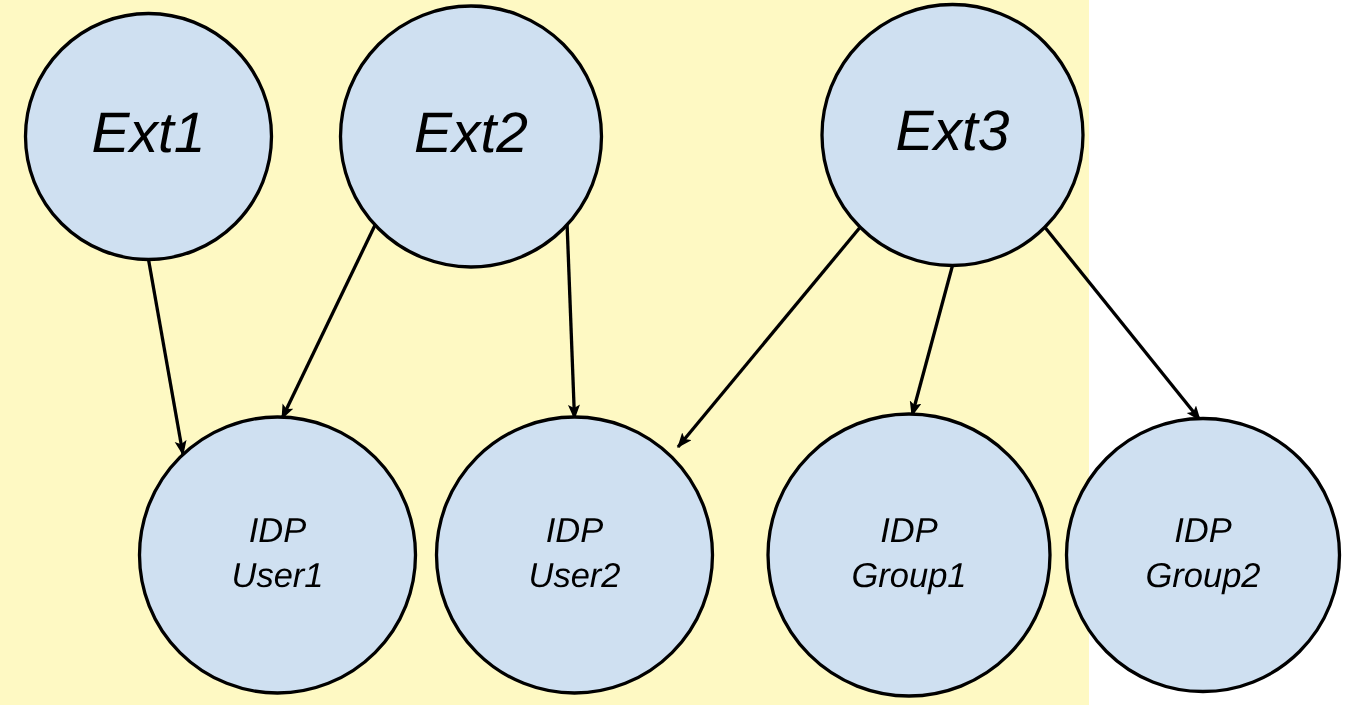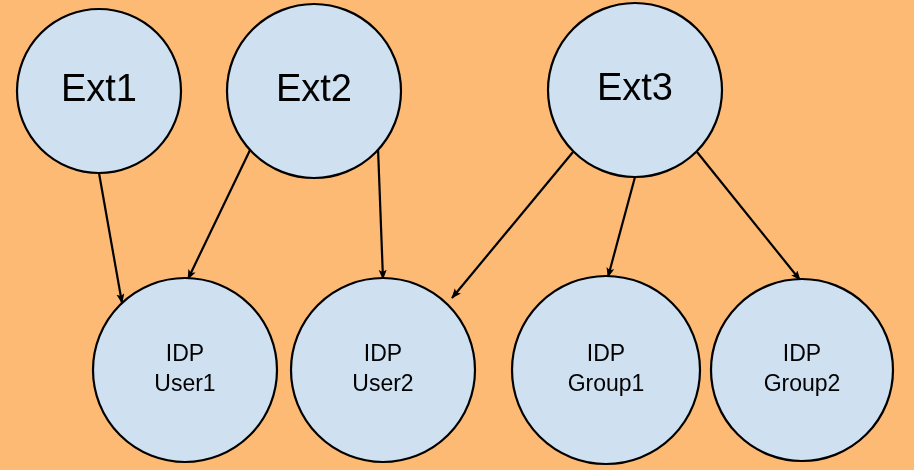--- a/index.html
+++ b/index.html
@@ -8,23 +8,24 @@
     background: #ffffff;
   }
   body {
     width: 914px;
     height: 470px;
     overflow: hidden;
     font-family: "Liberation Sans", sans-serif;
   }
   #diagram-canvas {
     position: relative;
-    width: 914px;
+    width: 726px;
     height: 470px;
-    background: #fdba74;
+    background: #fef9c3;
+    font-style: italic;
   }
   #diagram-svg {
     position: absolute;
     top: 0;
     left: 0;
     width: 914px;
     height: 470px;
     display: block;
   }
   .node-circle {

